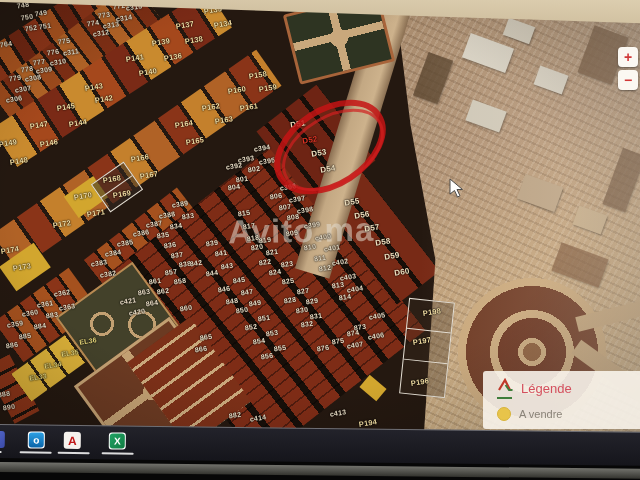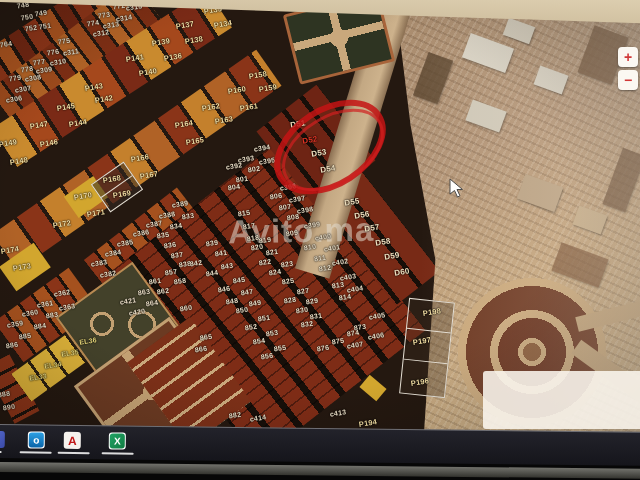--- a/index.html
+++ b/index.html
@@ -406,20 +406,37 @@
 
     <div class="glare"></div>
     <div class="vignette"></div>
 
     <div class="zoomctl">
       <button class="zbtn">+</button>
       <button class="zbtn">−</button>
     </div>
 
     <div class="legend">
+      <div class="legend-head">
+        <span>
+          <svg width="17" height="14" viewBox="0 0 17 14">
+            <path d="M2 12 L8 2 L13 12" fill="none" stroke="#c0392b" stroke-width="2.2"></path>
+            <path d="M8.5 7 L12 12 L15.5 12" fill="none" stroke="#3f7d3a" stroke-width="1.8"></path>
+          </svg>
+          <span class="logo-sub"></span>
+        </span>
+        <span class="legend-title">Légende</span>
+      </div>
+      <div>
+
+      <div class="legend-item">
+            <span class="swatch"></span>
+            <span class="legend-item-label">A vendre</span>
+          </div>
+        </div>
     </div>
   </div>
 
   <div class="wedge"></div>
 
   <div class="taskbar">
     <div class="tb-topline"></div>
     <div class="ticon ti-partial"></div>
     <div class="ticon ti-outlook">
       <div class="glyph">o</div>

